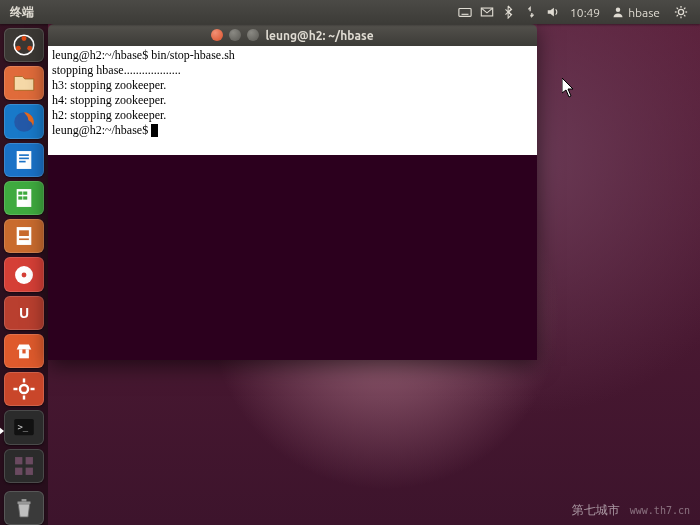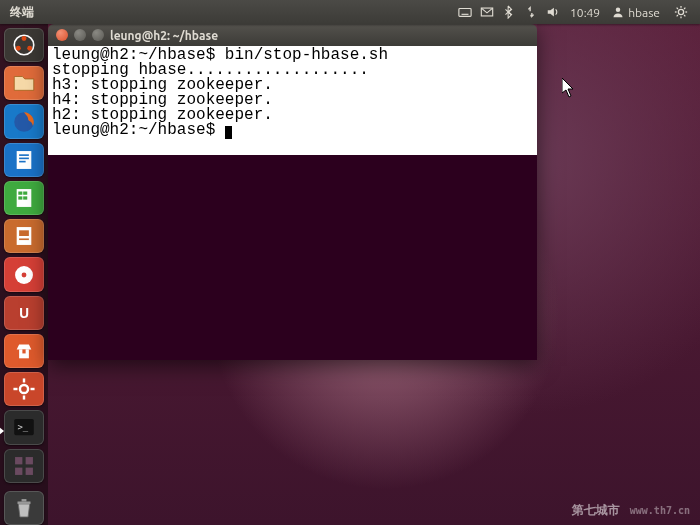--- a/index.html
+++ b/index.html
@@ -48,40 +48,40 @@
   #termwin{
     position:absolute;left:48px;top:24px;width:489px;height:336px;
     display:flex;flex-direction:column;
     box-shadow:0 6px 20px rgba(0,0,0,.55);
     z-index:6;
   }
   #term-title{
     height:22px;background:linear-gradient(#54524d,#3c3b37);
     border-radius:6px 6px 0 0;
     display:flex;align-items:center;gap:6px;padding:0 8px;
-    color:#dfdbd2;font-size:12px;font-weight:bold;
+    color:#dfdbd2;font-size:12px;font-weight:bold;justify-content:center;
   }
   .wbtn{width:12px;height:12px;border-radius:50%;}
   .close{background:radial-gradient(circle at 35% 30%,#f39074,#d9512c);}
   .min,.max{background:radial-gradient(circle at 35% 30%,#8a8983,#5a5954);}
   #term-body{
     flex:1;background:#2c001e;position:relative;
-    font-family:Liberation Mono, monospace;
-    font-size:16px;line-height:15px;color:#fff;
+    font-family:Liberation Serif, serif;
+    font-size:12px;line-height:15px;color:#fff;
   }
   #term-output{
     position:absolute;top:0;left:0;right:0;height:105px;
     background:#fff;color:#000;padding:2px 4px;white-space:pre;
     overflow:hidden;
   }
   .cursor{display:inline-block;width:7px;height:13px;background:#000;vertical-align:text-bottom;}
   
   #watermark{
     position:absolute;right:10px;bottom:6px;color:rgba(255,255,255,.55);
-    font-size:12px;display:flex;gap:10px;align-items:baseline;z-index:4;font-weight:bold;
+    font-size:12px;display:flex;gap:10px;align-items:baseline;z-index:4;
   }
   #watermark .small{font-size:10px;opacity:.7;font-family:monospace;}
   
   #cursor{position:absolute;left:562px;top:78px;z-index:20;}
   #cursor svg{width:14px;height:20px;}
 </style>
 </head>
 <body>
 
 <div id="desktop"></div>

